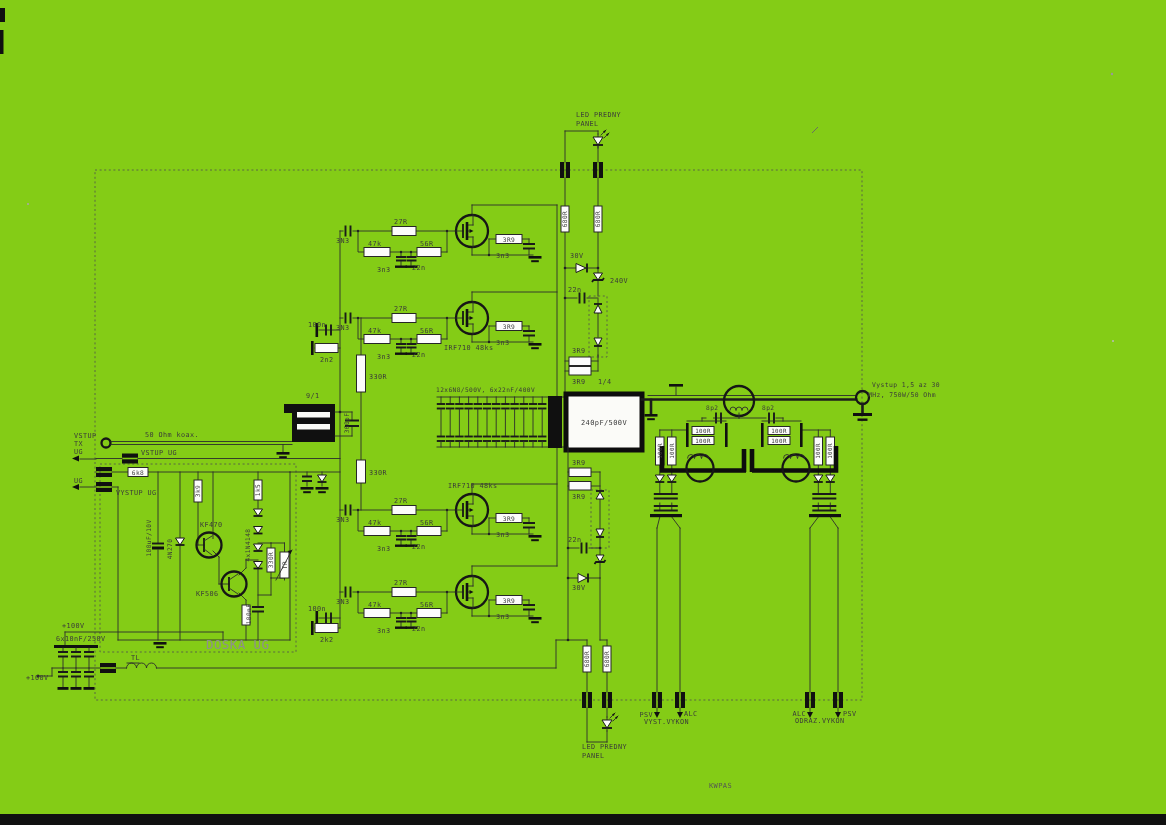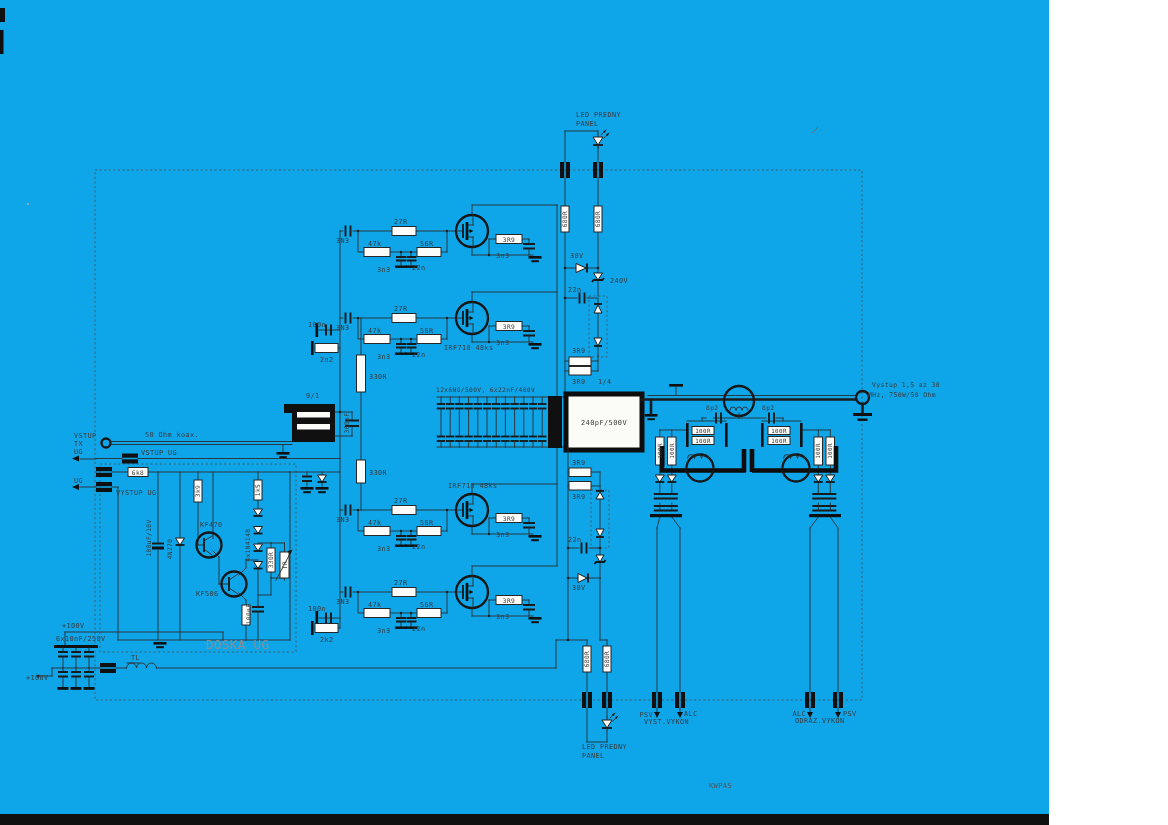--- a/index.html
+++ b/index.html
@@ -1,16 +1,16 @@
 <!DOCTYPE html>
 <html><head>
 <meta charset="utf-8">
 <style>
   html,body{margin:0;padding:0}
-  .page{position:relative;width:1049px;height:825px;background:#0ea5e9;overflow:hidden;font-family:"DejaVu Sans Mono",monospace}
+  .page{position:relative;width:1166px;height:825px;background:#84cc16;overflow:hidden;font-family:"DejaVu Sans Mono",monospace}
   svg{position:absolute;left:0;top:0}
   .w{stroke:#2d2d2d;stroke-width:0.9;fill:none;stroke-linecap:square}
   .w2{stroke:#1c1c1c;stroke-width:2.6;fill:none;stroke-linecap:square}
   .pl{stroke:#1a1a1a;stroke-width:1.9;fill:none;stroke-linecap:butt}
   .box{fill:#fcfcfb;stroke:#262626;stroke-width:1}
   .blk{fill:#101010;stroke:none}
   .cir{fill:none;stroke:#161616;stroke-width:2.3}
   .g2{stroke:#161616;stroke-width:1.8;fill:none}
   .g3{stroke:#111111;stroke-width:2.6;fill:none}
   .thk{stroke:#0d0d0d;stroke-width:4.6;fill:none}

